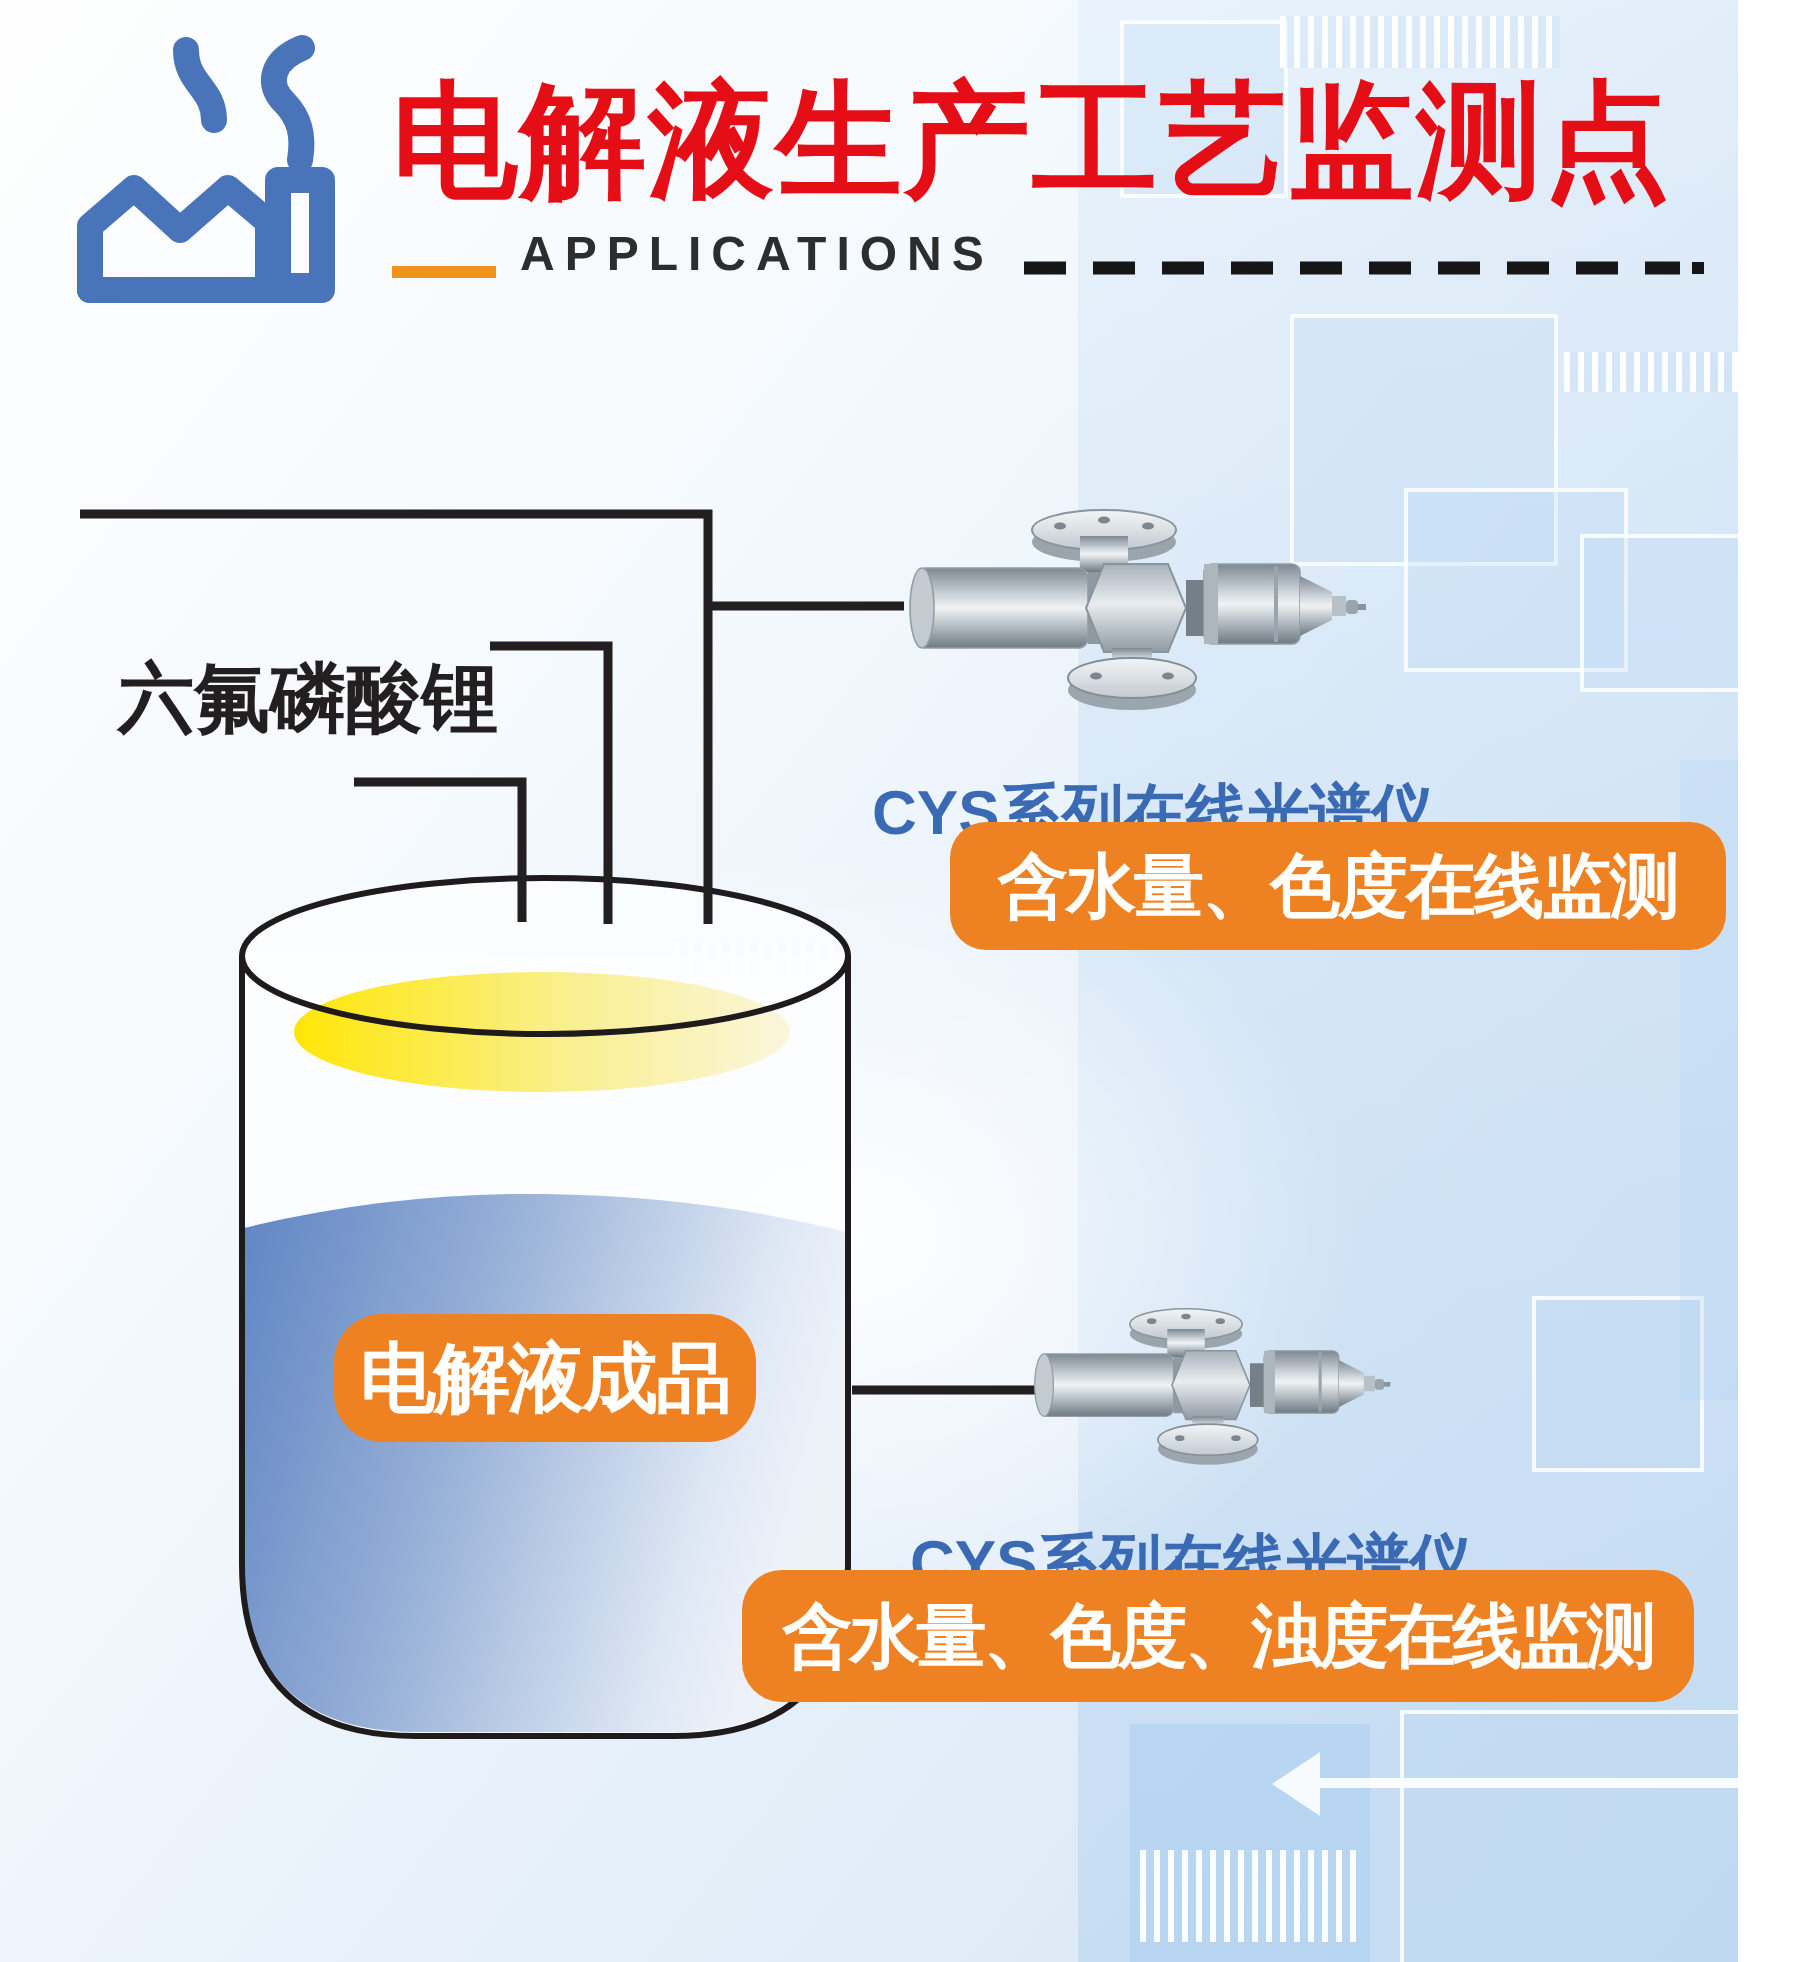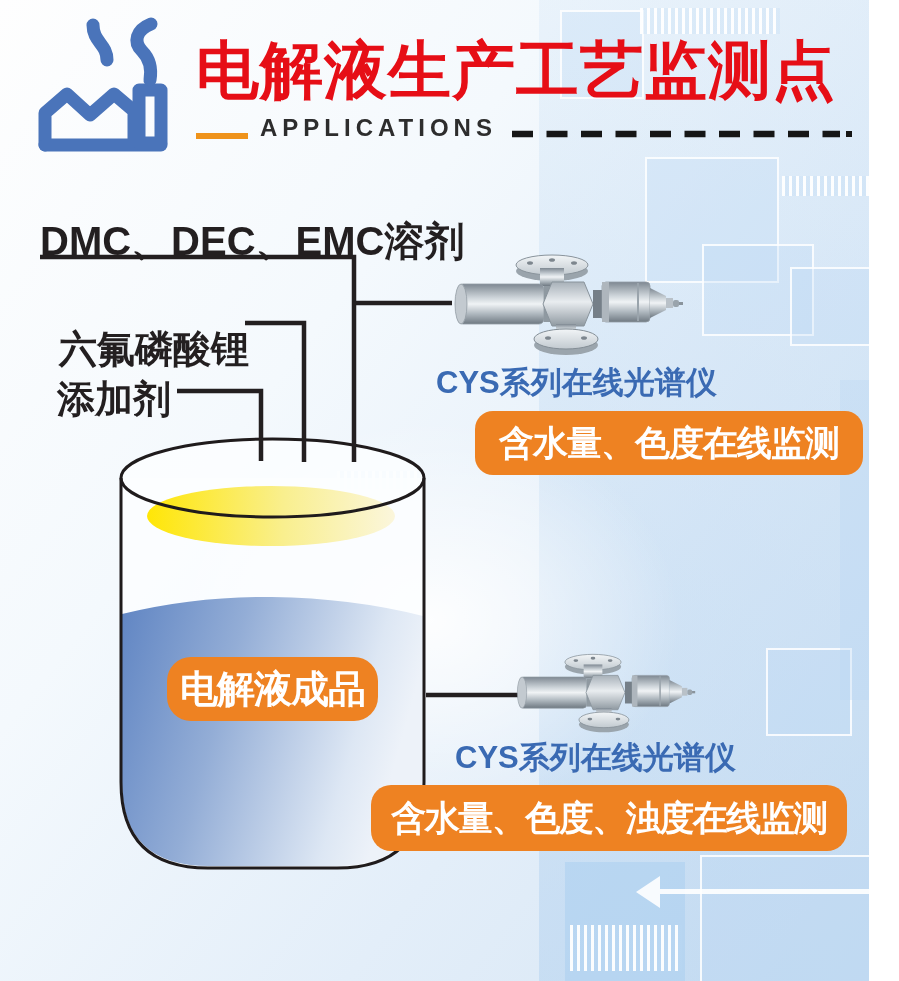--- a/index.html
+++ b/index.html
@@ -30,21 +30,21 @@
   .brand-icon{position:absolute;left:33px;top:10px;z-index:3;}
   .title{left:196px;top:28px;font-size:63px;font-weight:900;color:#e60e16;letter-spacing:1px;}
   .apps-line{left:196px;top:133px;width:52px;height:6px;background:#ef931b;z-index:3;position:absolute;}
   .apps{left:260px;top:114px;font-size:24px;font-weight:600;letter-spacing:5px;color:#2d2d2d;}
   
   .mat{color:#231f20;font-weight:800;}
   .mat-solvent{left:40px;top:214px;font-size:40px;}
   .mat-salt{left:59px;top:305px;font-size:38px;margin-top:19px;}
   .mat-add{left:57px;top:374px;font-size:38px;}
   
-  .cys{color:#3a6ab3;font-weight:800;font-size:31px;}
+  .cys{color:#3a6ab3;font-weight:800;font-size:31px;margin-top:24px;}
   .cys-1{left:436px;top:362px;}
   .cys-2{left:455px;top:737px;}
   
   .badge{position:absolute;z-index:3;background:#ee8222;color:#ffffff;font-weight:800;
     display:flex;align-items:center;justify-content:center;letter-spacing:-1px;}
   .badge-1{left:443px;top:411px;width:388px;height:64px;border-radius:18px;font-size:35px;margin-left:32px;}
   .badge-2{left:371px;top:785px;width:476px;height:66px;border-radius:20px;font-size:35px;letter-spacing:-1.5px;}
   .badge-tank{left:167px;top:657px;width:211px;height:64px;border-radius:24px;font-size:38px;font-family:Liberation Serif, serif;}
 </style>
 </head>
@@ -158,23 +158,21 @@
       <path d="M12,135 H128"></path>
       <rect x="106" y="80" width="22" height="53"></rect>
       <path d="M60,15 C60,32 74,34 74,50"></path>
       <path d="M118,14 C103,20 100,32 109,41 C117,49 119,58 117,70"></path>
     </g>
   </svg>
   <div class="txt title">电解液生产工艺监测点</div>
   <div class="apps-line"></div>
   <div class="txt apps">APPLICATIONS</div>
 
-  <div class="txt mat mat-solvent">DMC、DEC、EMC溶剂</div>
   <div class="txt mat mat-salt">六氟磷酸锂</div>
-  <div class="txt mat mat-add">添加剂</div>
 
   <div class="txt cys cys-1">CYS系列在线光谱仪</div>
   <div class="txt cys cys-2">CYS系列在线光谱仪</div>
 
   <div class="badge badge-1">含水量、色度在线监测</div>
   <div class="badge badge-2">含水量、色度、浊度在线监测</div>
   <div class="badge badge-tank">电解液成品</div>
 
 </div>
 

